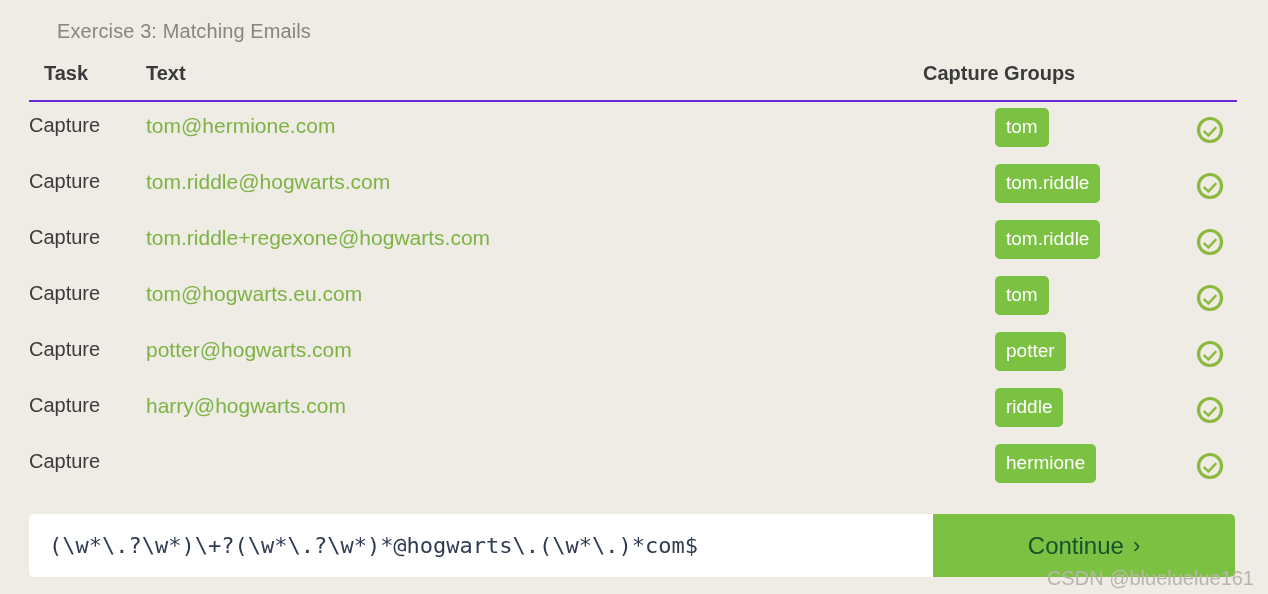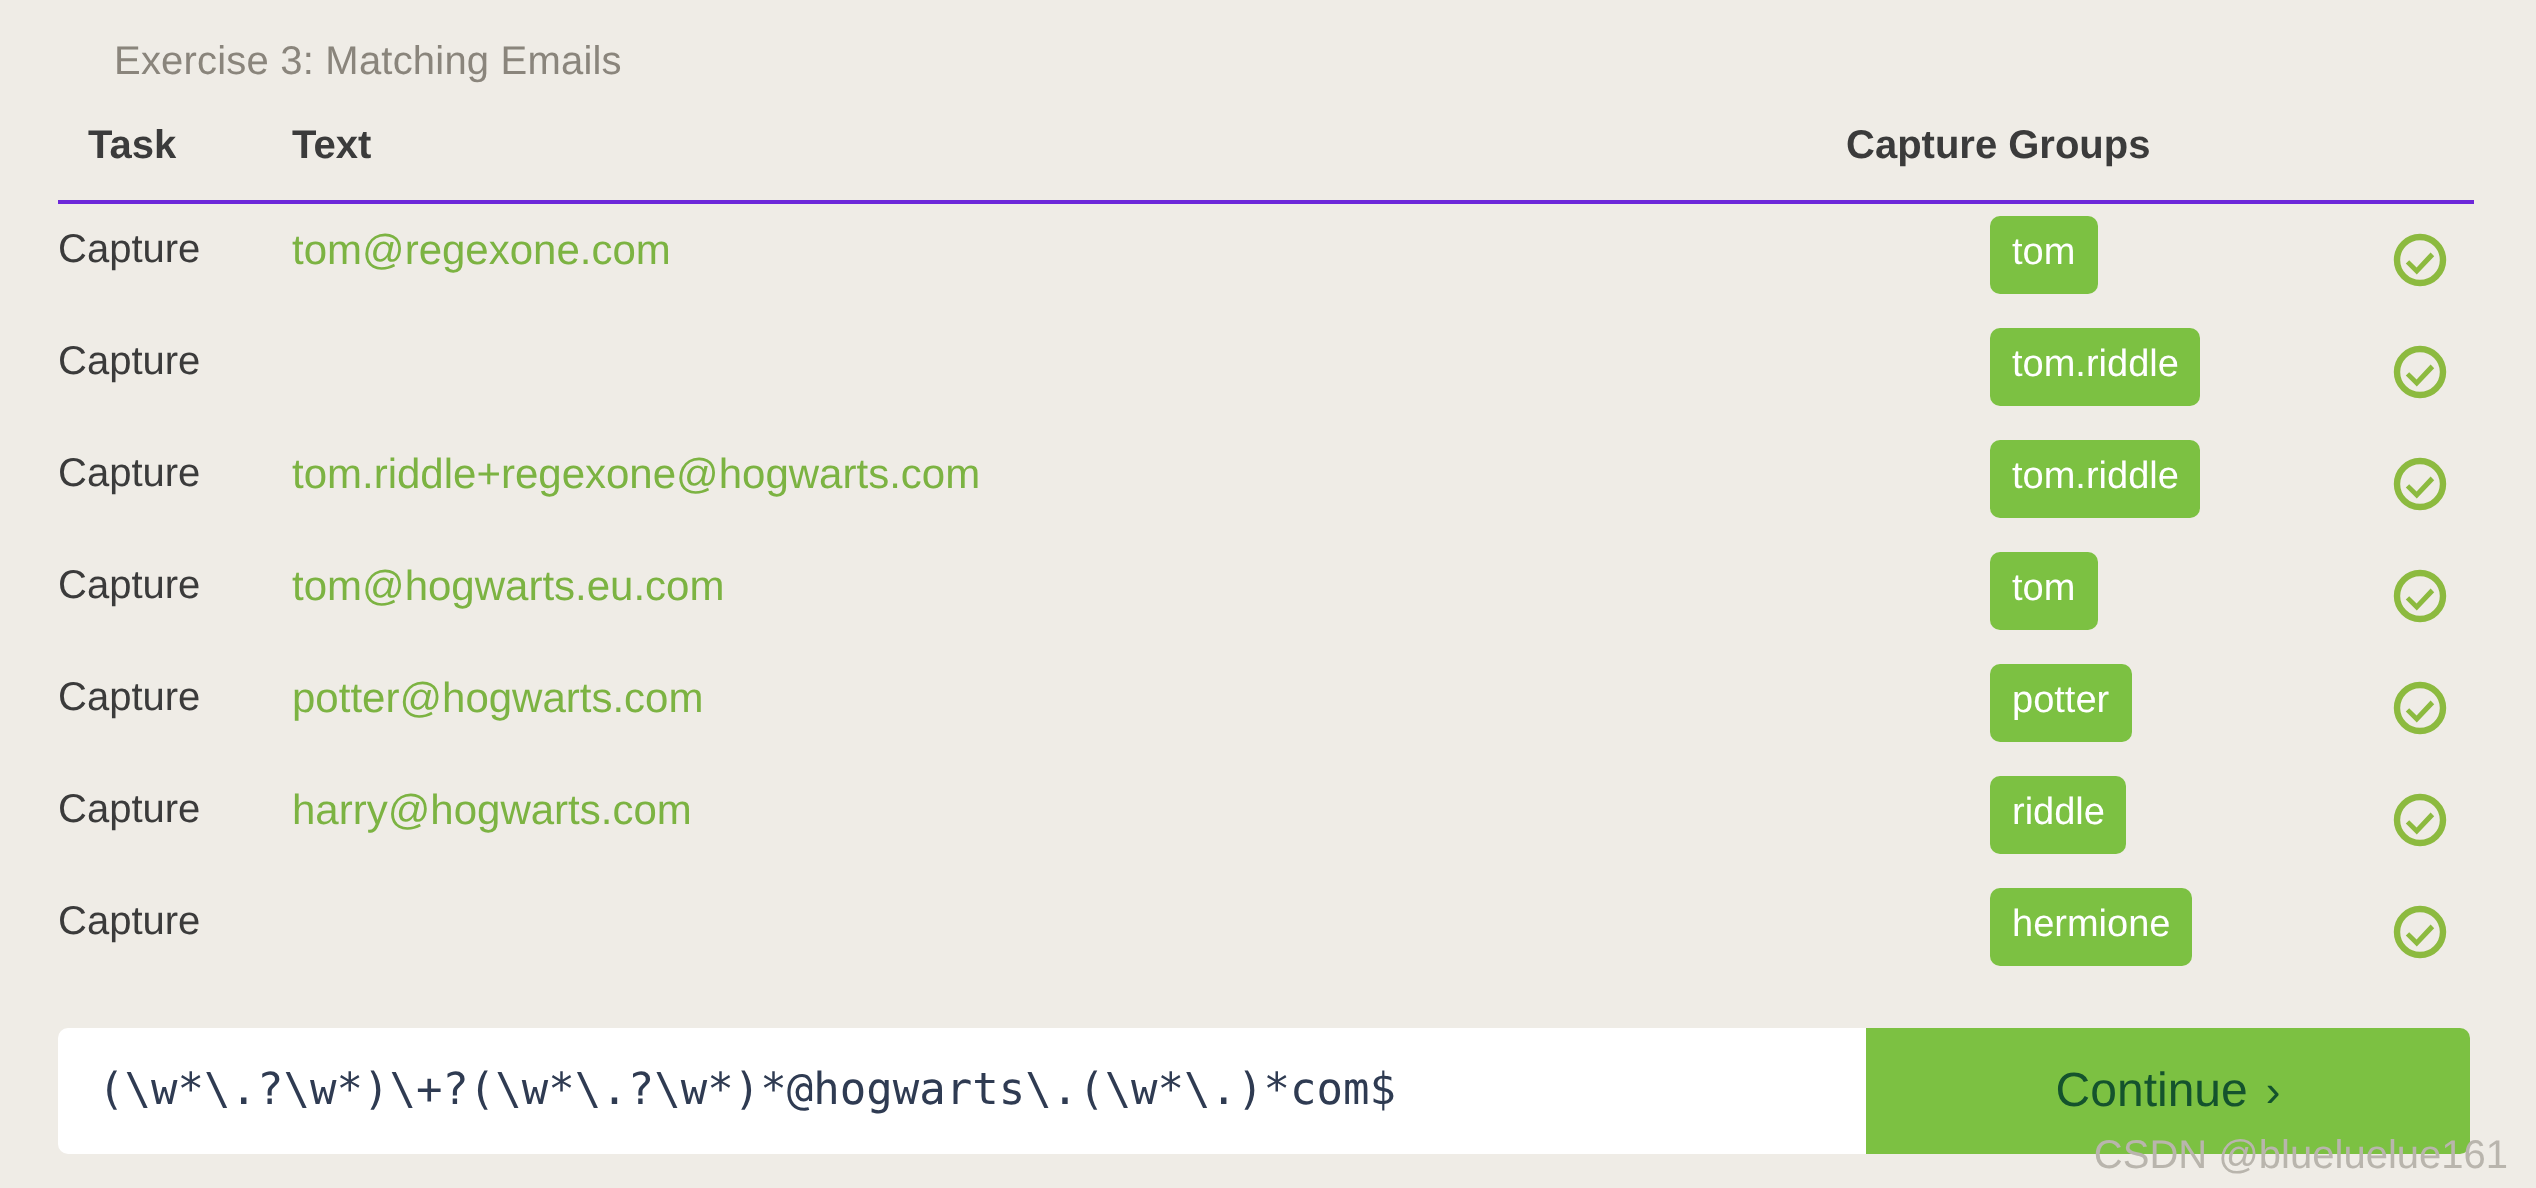--- a/index.html
+++ b/index.html
@@ -168,31 +168,32 @@
 
   <div class="thead">
     <div class="th th-task">Task</div>
     <div class="th th-text">Text</div>
     <div class="th th-groups">Capture Groups</div>
   </div>
 
   <div id="rows-container">
       <div class="row">
         <div class="cell-task">Capture</div>
-        <div class="cell-text">tom@regexone.com</div>
+        <div class="cell-text">tom@hermione.com</div>
         <div class="cell-groups"><span class="badge">tom</span></div>
         <div class="cell-status">
           <svg class="check-icon" viewBox="0 0 28 28" xmlns="http://www.w3.org/2000/svg">
             <circle cx="14" cy="14" r="11.5" fill="none" stroke="#8cba3f" stroke-width="3.2"></circle>
             <path d="M8.6 14.1 L12.3 17.7 L19.3 10.2 L21.1 12.1 L12.4 21.2 L6.9 15.8 Z" fill="#8cba3f"></path>
           </svg>
         </div>
       </div>
       <div class="row">
         <div class="cell-task">Capture</div>
+        <div class="cell-text">tom.riddle@hogwarts.com</div>
         <div class="cell-groups"><span class="badge">tom.riddle</span></div>
         <div class="cell-status">
           <svg class="check-icon" viewBox="0 0 28 28" xmlns="http://www.w3.org/2000/svg">
             <circle cx="14" cy="14" r="11.5" fill="none" stroke="#8cba3f" stroke-width="3.2"></circle>
             <path d="M8.6 14.1 L12.3 17.7 L19.3 10.2 L21.1 12.1 L12.4 21.2 L6.9 15.8 Z" fill="#8cba3f"></path>
           </svg>
         </div>
       </div>
       <div class="row">
         <div class="cell-task">Capture</div>

